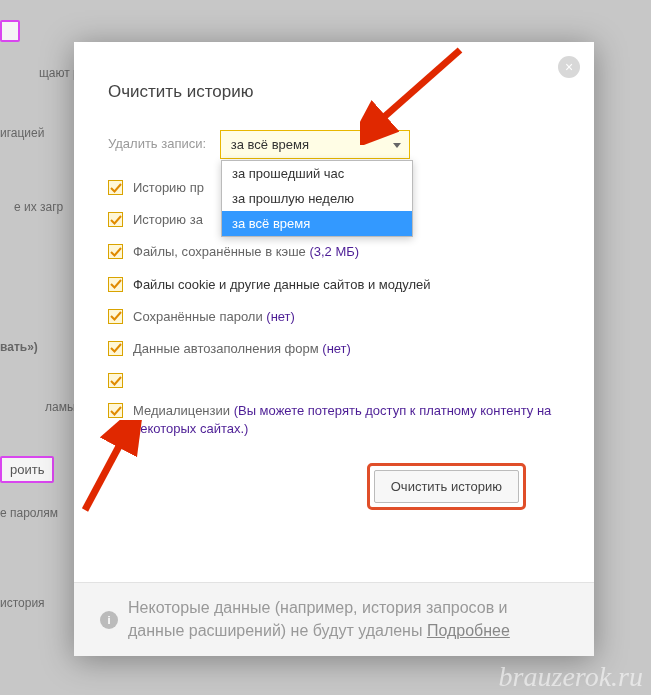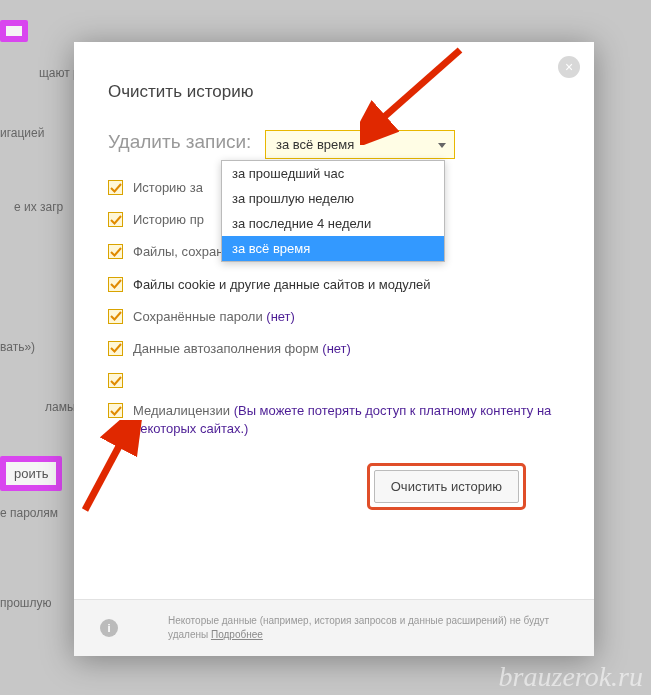--- a/index.html
+++ b/index.html
@@ -1,112 +1,111 @@
 <!DOCTYPE html>
 <html><head>
   <meta charset="utf-8">
   <style>
     * { box-sizing: border-box; margin: 0; padding: 0; }
     body { font-family: Arial, sans-serif; font-size: 13px; background: #c7c7c7; width: 651px; height: 695px; position: relative; overflow: hidden; }
     
     .bg-fragments { position: absolute; top: 0; left: 0; color: #555; }
-    .bg-btn { position: absolute; background: #f5f5f5; border: 6px solid #d946ef; padding: 4px 8px; border-radius: 2px; }
+    .bg-btn { position: absolute; background: #f5f5f5; border: 2px solid #d946ef; padding: 4px 8px; border-radius: 2px; }
     .bg-text { position: absolute; white-space: nowrap; color: #666; font-size: 12px; }
     
     .dialog { position: absolute; left: 74px; top: 42px; width: 520px; height: 614px; background: #fff; box-shadow: 0 4px 30px rgba(0,0,0,0.35); }
     
     .dialog-body { padding: 40px 34px 0 34px; }
     
     .close-x { position: absolute; right: 14px; top: 14px; width: 22px; height: 22px; border-radius: 50%; background: #d8d8d8; color: #fff; display: flex; align-items: center; justify-content: center; font-size: 14px; cursor: pointer; }
     
     .dialog-title { font-size: 17px; color: #444; margin-bottom: 28px; font-weight: normal; }
     
     .select-row { margin-bottom: 20px; position: relative; }
-    .select-label { color: #999; font-size: 19px; margin-right: 10px; }
+    .select-label { color: #999; font-size: 13px; margin-right: 10px; }
     .select-box { display: inline-block; border: 1px solid #e8b700; background: #fffde5; padding: 6px 26px 6px 10px; position: relative; width: 190px; color: #333; vertical-align: middle; }
     .select-box::after { content: ''; position: absolute; right: 8px; top: 12px; border-left: 4px solid transparent; border-right: 4px solid transparent; border-top: 5px solid #666; }
     
-    .dropdown { position: absolute; left: 113px; top: 30px; width: 224px; background: #fff; border: 1px solid #bbb; box-shadow: 0 2px 8px rgba(0,0,0,0.2); z-index: 10; }
+    .dropdown { position: absolute; left: 113px; top: 30px; width: 192px; background: #fff; border: 1px solid #bbb; box-shadow: 0 2px 8px rgba(0,0,0,0.2); z-index: 10; }
     .dropdown-item { padding: 5px 10px; color: #333; cursor: pointer; }
     .dropdown-item.selected { background: #3399ff; color: #fff; }
     
     .check-list { margin-top: 16px; }
     .check-item { display: flex; align-items: flex-start; margin-bottom: 14px; line-height: 1.4; }
     .check-item .cb { flex-shrink: 0; width: 15px; height: 15px; border: 1px solid #d9a300; background: #fff7d6; margin-right: 10px; display: flex; align-items: center; justify-content: center; margin-top: 1px; }
     .check-item .cb svg { width: 12px; height: 12px; }
     .check-item .lbl { color: #666; font-size: 13px; }
     .check-item .lbl .muted { color: #4c1d95; }
     .check-item.dark .lbl { color: #333; }
     
     .dialog-footer { position: absolute; bottom: 0; left: 0; right: 0; background: #f4f4f4; border-top: 1px solid #e2e2e2; padding: 14px 26px; display: flex; align-items: center; }
     .footer-info { display: flex; align-items: center; gap: 10px; }
     .info-icon { width: 18px; height: 18px; border-radius: 50%; background: #bbb; color: #fff; display: flex; align-items: center; justify-content: center; font-size: 11px; font-weight: bold; flex-shrink: 0; }
-    .footer-text { color: #999; font-size: 10px; line-height: 1.4; margin-left: 40px; }
+    .footer-text { color: #999; font-size: 16px; line-height: 1.4; }
     .footer-text .link { color: #888; text-decoration: underline; }
     
     .action-row { padding: 0 34px; margin-top: 24px; display: flex; justify-content: flex-end; gap: 12px; }
     .primary-wrap { border: 3px solid #e04e29; border-radius: 5px; padding: 4px; }
     .btn { background: #f7f7f7; border: 1px solid #bbb; padding: 8px 16px; color: #444; font-size: 13px; cursor: pointer; border-radius: 2px; }
     
     .arrow-red { position: absolute; z-index: 20; }
     
     .watermark { position: absolute; right: 8px; bottom: 2px; font-size: 28px; font-style: italic; font-family: Georgia, serif; color: rgba(255,255,255,0.55); }
   </style>
 </head>
 <body>
 
 <div class="bg-fragments">
   <div class="bg-btn" style="left:0; top:20px; width:18px; height:22px;"></div>
   <span class="bg-text" style="left:0; top:66px;margin-left:39px;">щают работ</span>
   <span class="bg-text" style="left:0; top:126px;">игацией</span>
   <span class="bg-text" style="left:14px; top:200px;">е их загр</span>
-  <span class="bg-text" style="left:0; top:340px;">вать»)</span>
+  <span class="bg-text" style="left:0; top:340px;font-weight:bold;">вать»)</span>
   <span class="bg-text" style="left:0; top:400px;padding-left:45px;">ламы с по</span>
   <div class="bg-btn" style="left:0; top:456px;"><span>роить</span></div>
   <span class="bg-text" style="left:0; top:506px;">е паролям</span>
-  <span class="bg-text" style="left:0; top:596px;">прошлую</span>
+  <span class="bg-text" style="left:0; top:596px;">история</span>
 
 </div>
 
 <div class="dialog">
   <div class="close-x">×</div>
 
   <div class="dialog-body">
     <h2 class="dialog-title">Очистить историю</h2>
 
     <div class="select-row">
       <span class="select-label">Удалить записи:</span>
       <span class="select-box">
         <span>за всё время</span>
       </span>
 
       <div class="dropdown">
         <div class="dropdown-item">за прошедший час</div>
         <div class="dropdown-item">за прошлую неделю</div>
-        <div class="dropdown-item">за последние 4 недели</div>
         <div class="dropdown-item selected">за всё время</div>
       </div>
     </div>
 
     <div class="check-list" id="check-list">
         <div class="check-item">
           <span class="cb">
             <svg viewBox="0 0 12 12">
               <path d="M1 6 L4.5 9.5 L11 2" stroke="#e08a00" stroke-width="2" fill="none"></path>
             </svg>
           </span>
-          <span class="lbl"><span>Историю за</span></span>
+          <span class="lbl"><span>Историю пр</span></span>
         </div>
         <div class="check-item">
           <span class="cb">
             <svg viewBox="0 0 12 12">
               <path d="M1 6 L4.5 9.5 L11 2" stroke="#e08a00" stroke-width="2" fill="none"></path>
             </svg>
           </span>
-          <span class="lbl"><span>Историю пр</span></span>
+          <span class="lbl"><span>Историю за</span></span>
         </div>
         <div class="check-item">
           <span class="cb">
             <svg viewBox="0 0 12 12">
               <path d="M1 6 L4.5 9.5 L11 2" stroke="#e08a00" stroke-width="2" fill="none"></path>
             </svg>
           </span>
           <span class="lbl"><span>Файлы, сохранённые в кэше </span><span class="muted">(3,2 МБ)</span></span>
         </div>
         <div class="check-item dark">

